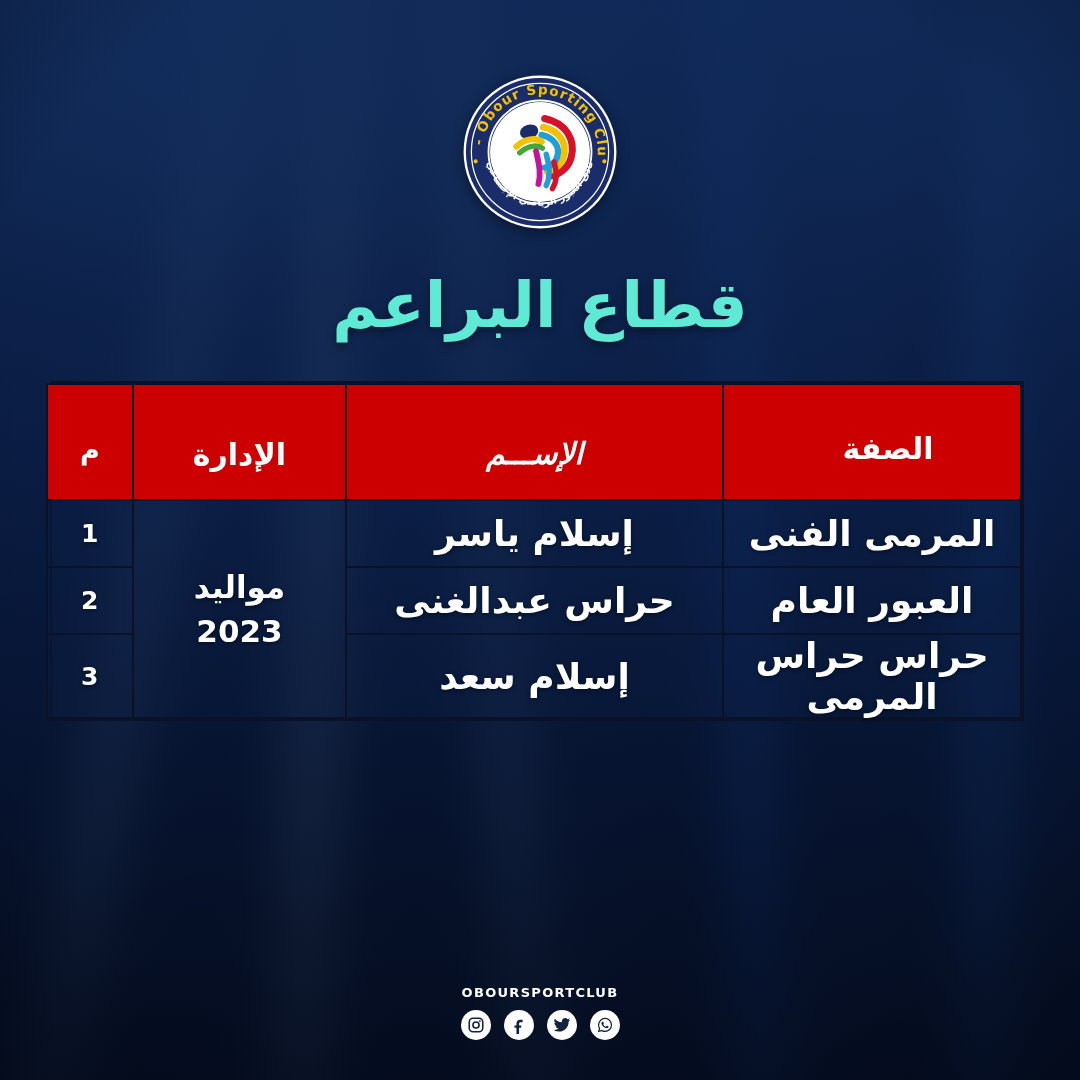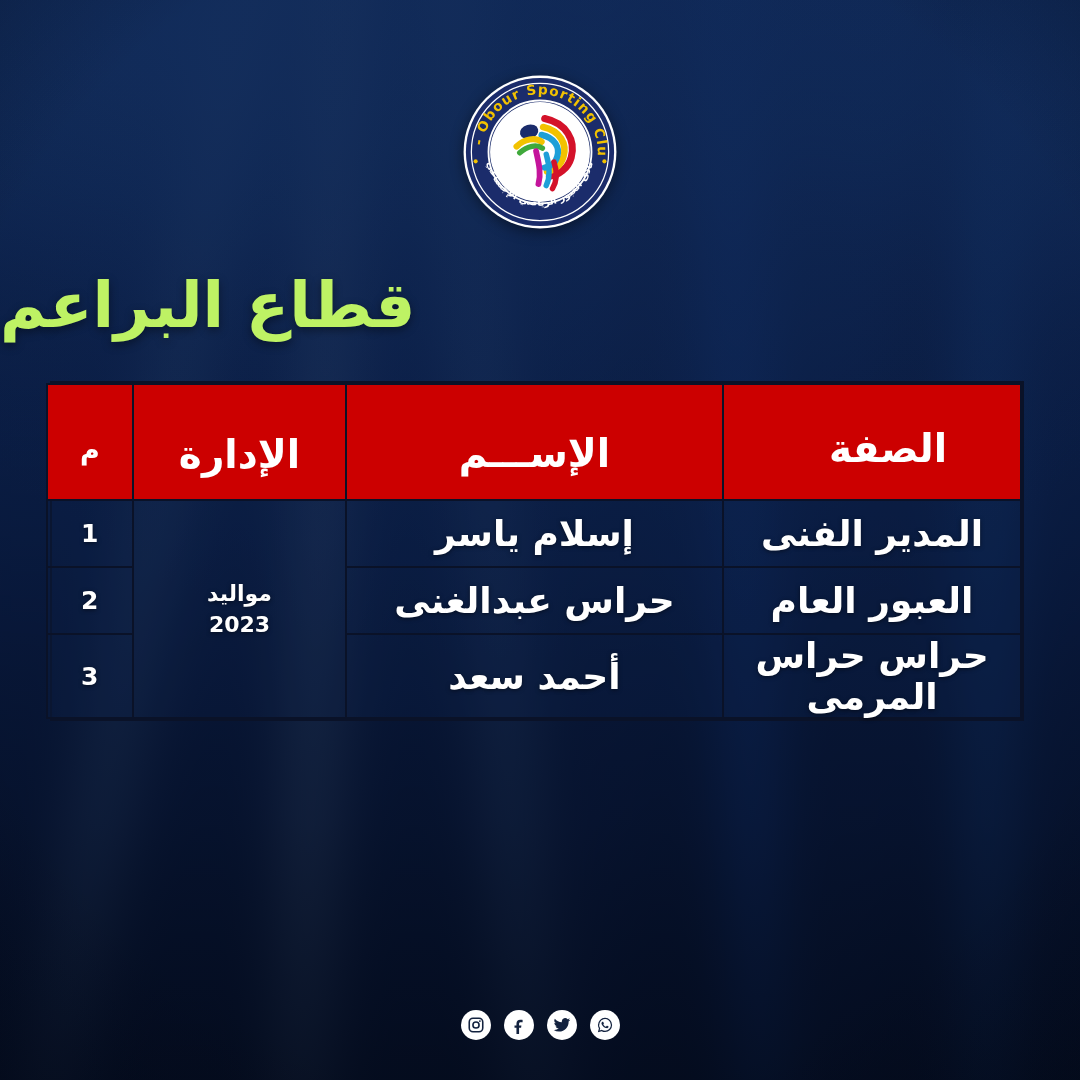--- a/index.html
+++ b/index.html
@@ -61,22 +61,22 @@
   .logo-wrap{
     position:absolute;left:50%;top:74px;transform:translateX(-50%);
     width:156px;height:156px;
   }
   .logo{width:156px;height:156px;display:block;
     filter:drop-shadow(0 3px 7px rgba(0,0,0,.45));}
 
   
   .title{
     position:absolute;left:0;right:0;top:274px;
-    text-align:left;
-    color:#bef264;
+    text-align:center;
+    color:#5eead4;
     font-size:63px;
     font-weight:700;
     letter-spacing:.5px;
     line-height:1;
     text-shadow:0 3px 10px rgba(0,0,0,.42);
     direction:rtl;
   }
 
   
   .table-wrap{
@@ -103,41 +103,41 @@
   
   col.c-role{width:298px;}
   col.c-name{width:377px;}
   col.c-admin{width:213px;}
   col.c-num{width:86px;}
 
   
   thead th{
     background:#cc0000;
     height:116px;
-    font-size:39px;
+    font-size:30px;
     font-weight:700;
     padding:0 8px;
   }
   th.h-role{vertical-align:top;padding-top:12px;padding-left:40px;}
-  th.h-name{vertical-align:middle;padding-top:22px;}
+  th.h-name{vertical-align:middle;padding-top:22px;font-style:italic;}
   th.h-admin{vertical-align:middle;padding-top:24px;}
   th.h-num{vertical-align:top;padding-top:14px;font-size:27px;}
 
   
   tbody td{
     height:67px;
     background:rgba(14,34,74,.30);
     font-size:36px;
     font-weight:700;
     padding:0 10px;
     text-shadow:0 1px 4px rgba(0,0,0,.50);
   }
   td.cell-num{font-size:25px;letter-spacing:.5px;}
   td.cell-admin{
-    font-size:22px;
+    font-size:31px;
     line-height:1.42;
     background:rgba(14,34,74,.20);
   }
   td.cell-admin .admin-year{display:block;}
 
   
   .footer{
     position:absolute;left:0;right:0;bottom:40px;
     text-align:center;
   }
@@ -220,43 +220,44 @@
         <thead>
           <tr>
             <th class="h-role">الصفة</th>
             <th class="h-name">الإســـم</th>
             <th class="h-admin">الإدارة</th>
             <th class="h-num">م</th>
           </tr>
         </thead>
         <tbody>
           <tr>
-            <td class="cell-role">المدير الفنى</td>
+            <td class="cell-role">المرمى الفنى</td>
             <td class="cell-name">إسلام ياسر</td>
             <td class="cell-admin" rowspan="3">
               <span class="admin-label">مواليد</span>
               <span class="admin-year">2023</span>
             </td>
             <td class="cell-num">1</td>
           </tr>
           <tr>
             <td class="cell-role">العبور العام</td>
             <td class="cell-name">حراس عبدالغنى</td>
             <td class="cell-num">2</td>
           </tr>
           <tr>
             <td class="cell-role">حراس حراس المرمى</td>
-            <td class="cell-name">أحمد سعد</td>
+            <td class="cell-name">إسلام سعد</td>
             <td class="cell-num">3</td>
           </tr>
         </tbody>
       </table>
     </div>
 
     <div class="footer">
+      <div class="footer-handle">OBOURSPORTCLUB</div>
       <div class="socials">
 
         <a class="social">
           <svg width="18" height="18" viewBox="0 0 24 24" fill="none" stroke="#13223F" stroke-width="2.1">
             <rect x="3" y="3" width="18" height="18" rx="5"></rect>
             <circle cx="12" cy="12" r="4.1"></circle>
             <circle cx="17.2" cy="6.8" r="1.2" fill="#13223F" stroke="none"></circle>
           </svg>
         </a>
 

